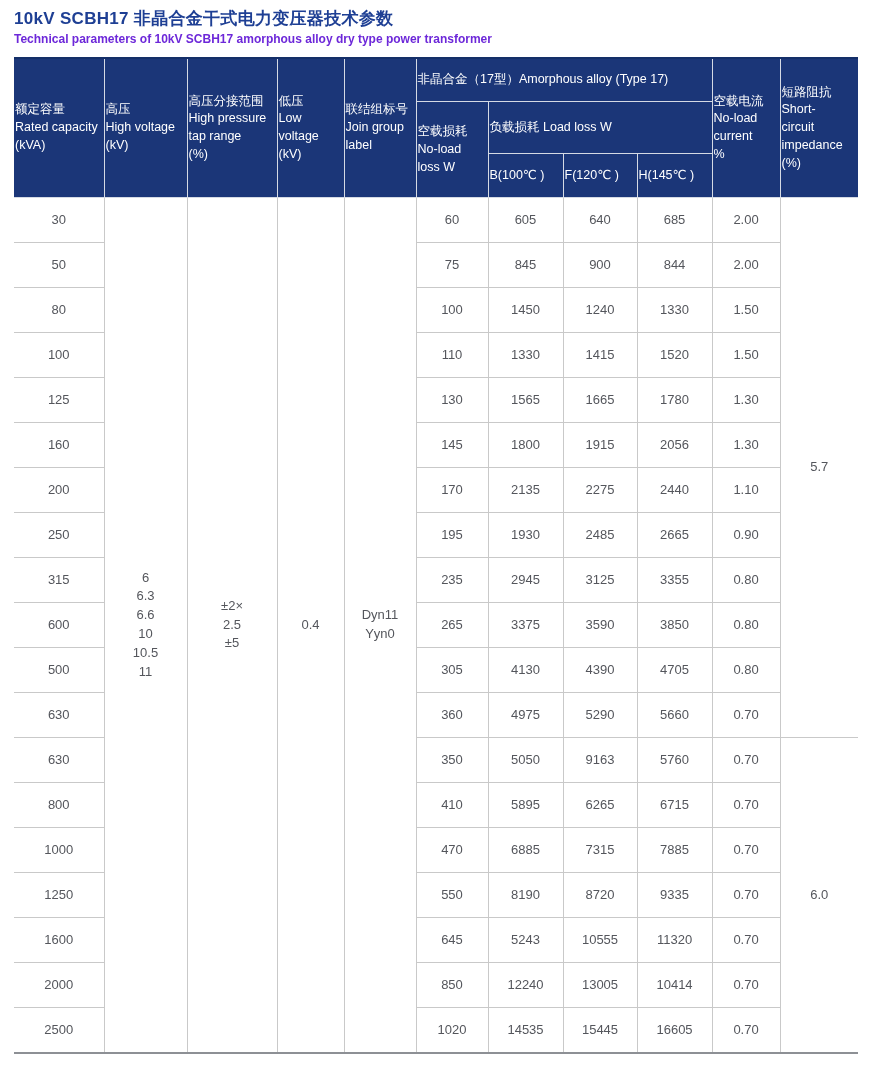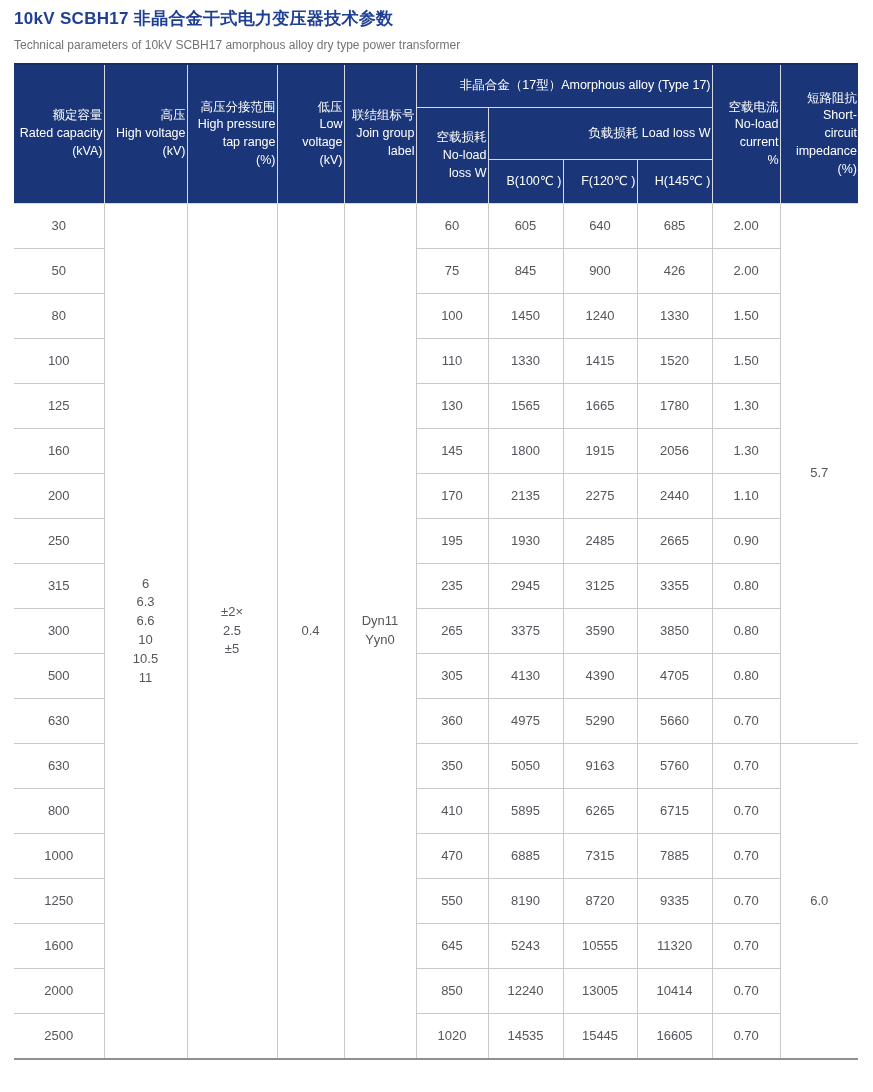--- a/index.html
+++ b/index.html
@@ -12,45 +12,45 @@
   }
   .page { padding: 9px 14px 0 14px; }
   .title {
     color: #1e3f94;
     font-size: 17px;
     font-weight: 700;
     letter-spacing: 0.3px;
     line-height: 1.2;
   }
   .subtitle {
-    color: #737373;
+    color: #6d28d9;
     font-size: 12px;
-    font-weight: 400;
-    margin-top: 9px;
+    font-weight: 700;
+    margin-top: 3px;
     line-height: 1.2;
   }
   table.spec {
     margin-top: 10px;
     border-collapse: collapse;
     table-layout: fixed;
     width: 844px;
     border-left: hidden;
     border-right: hidden;
     border-top: 2px solid #142f68;
     border-bottom: 2px solid #8d9095;
   }
   table.spec th {
     background: #1b3678;
     color: #ffffff;
     font-weight: 400;
     font-size: 12.5px;
     line-height: 1.42;
     border: 1px solid #d5dae4;
     white-space: pre-line;
-    text-align: right;
+    text-align: left;
     vertical-align: middle;
     padding: 2px 1px;
   }
   tr.hr1 { height: 44px; }
   tr.hr2 { height: 52px; }
   tr.hr3 { height: 44px; }
   table.spec td {
     border: 1px solid #c9c9c9;
     color: #54565c;
     font-size: 13px;
@@ -145,21 +145,21 @@
         <td>640</td>
         <td>685</td>
         <td>2.00</td>
         <td rowspan="12">5.7</td>
       </tr>
       <tr>
         <td>50</td>
         <td>75</td>
         <td>845</td>
         <td>900</td>
-        <td>426</td>
+        <td>844</td>
         <td>2.00</td>
       </tr>
       <tr>
         <td>80</td>
         <td>100</td>
         <td>1450</td>
         <td>1240</td>
         <td>1330</td>
         <td>1.50</td>
       </tr>
@@ -205,21 +205,21 @@
       </tr>
       <tr>
         <td>315</td>
         <td>235</td>
         <td>2945</td>
         <td>3125</td>
         <td>3355</td>
         <td>0.80</td>
       </tr>
       <tr>
-        <td>300</td>
+        <td>600</td>
         <td>265</td>
         <td>3375</td>
         <td>3590</td>
         <td>3850</td>
         <td>0.80</td>
       </tr>
       <tr>
         <td>500</td>
         <td>305</td>
         <td>4130</td>

